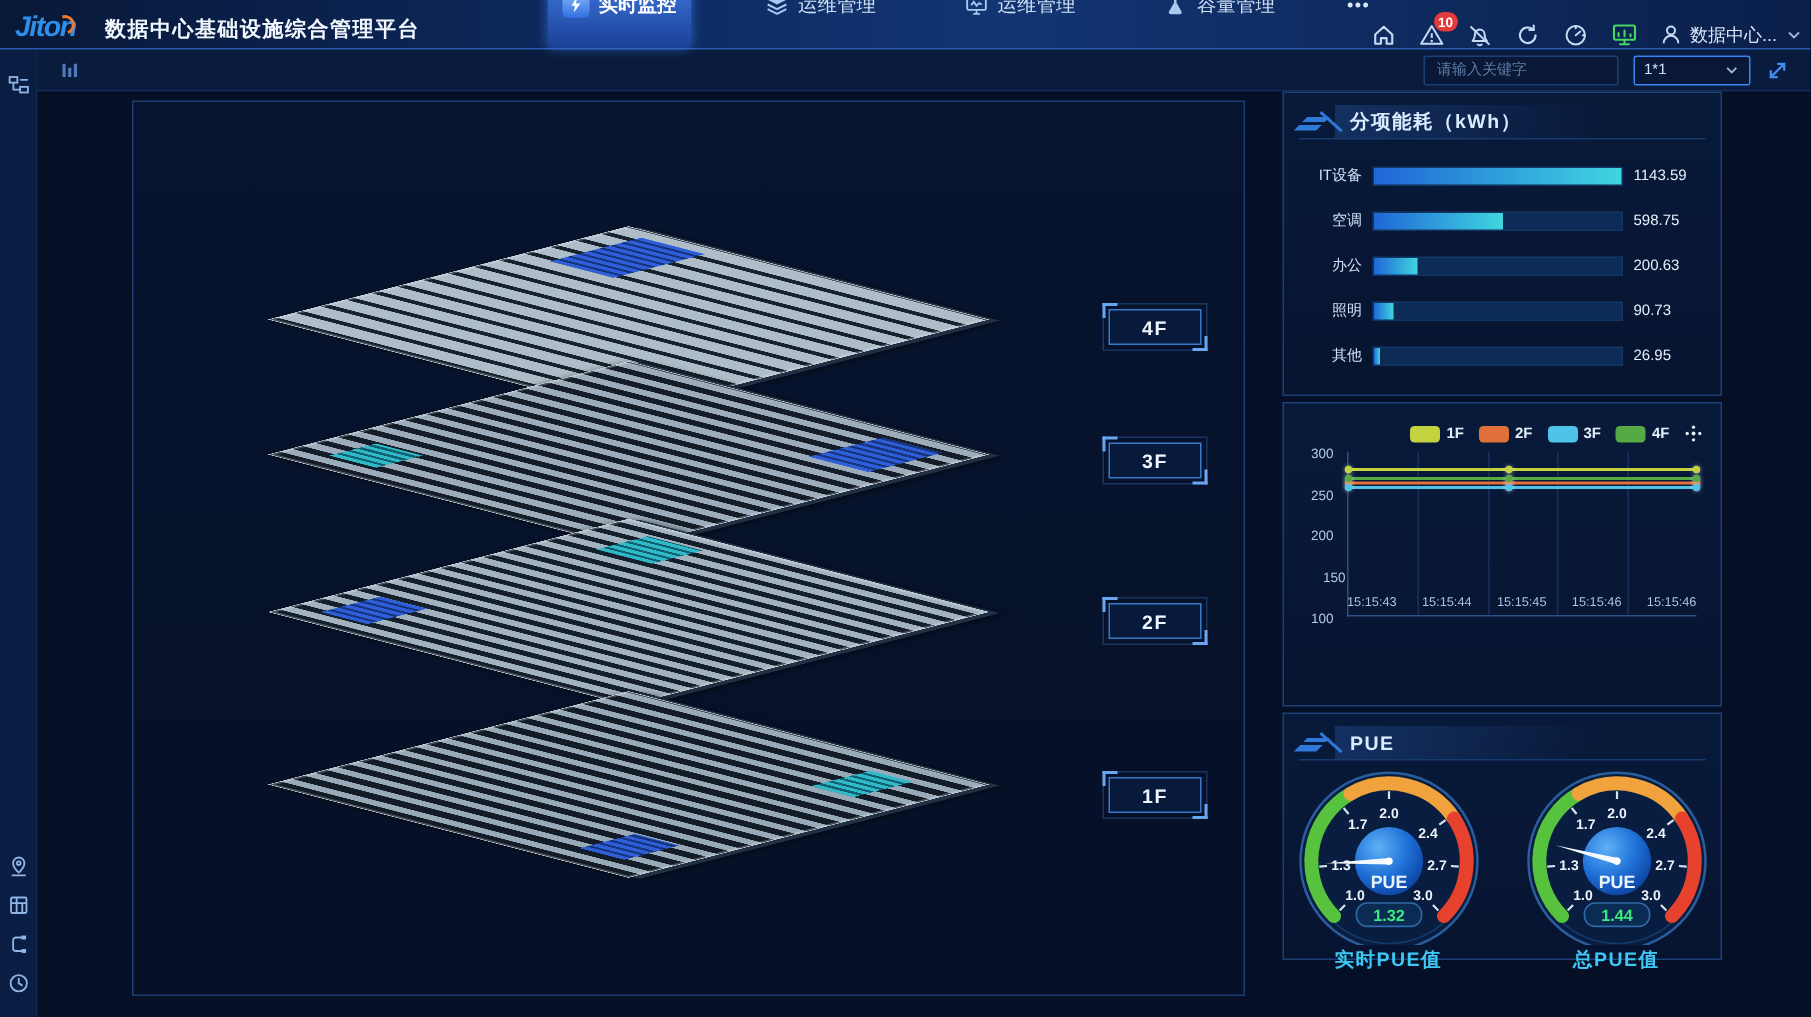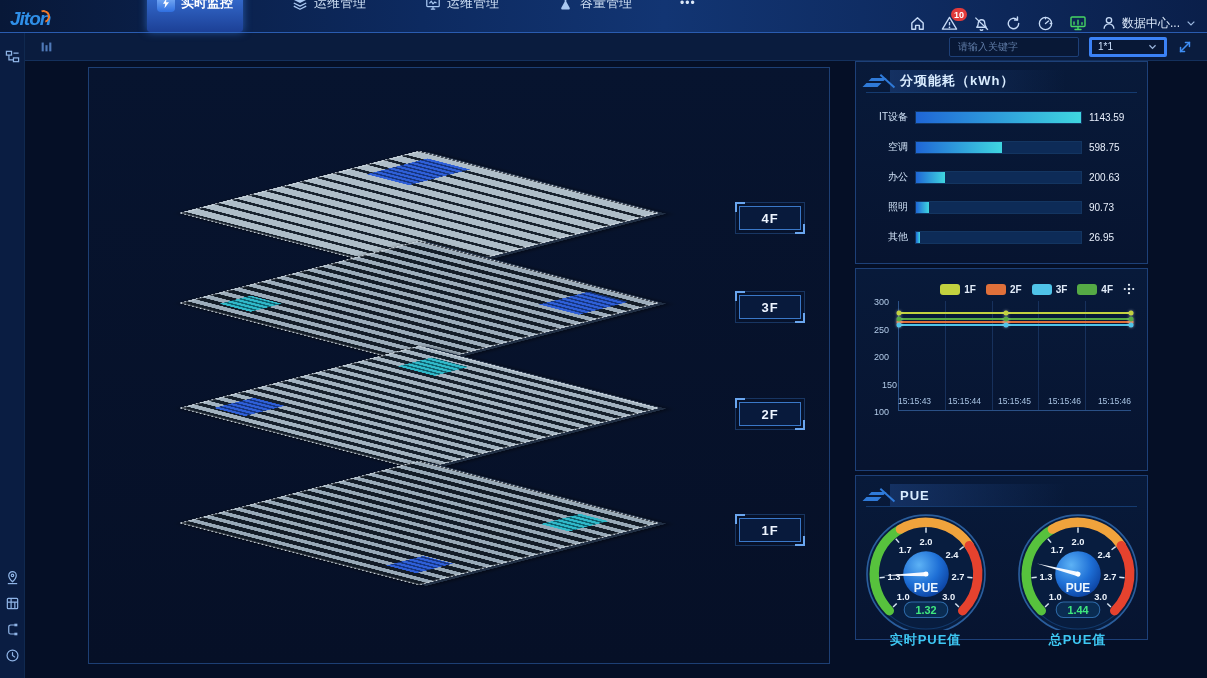--- a/index.html
+++ b/index.html
@@ -36,21 +36,21 @@
     display:flex; flex-direction:column; align-items:center; padding:10px 0; }
   .side-ico { width:22px; height:26px; display:flex; align-items:center; justify-content:center; cursor:pointer; }
   .side-spacer { flex:1; }
   .rightside { flex:1; display:flex; flex-direction:column; min-width:0; }
   .toolbar { height:28px; flex:0 0 28px; background:#0a1c3e; border-bottom:1px solid #14305c;
     display:flex; align-items:center; padding:0 14px; gap:10px; }
   .tool-right { margin-left:auto; display:flex; align-items:center; gap:10px; }
   .search-input { width:130px; height:20px; background:rgba(8,24,52,.8); border:1px solid #1d3f77; border-radius:2px;
     color:#cfe3ff; font-size:10px; padding:0 8px; outline:none; }
   .search-input::placeholder { color:#5f7ba6; }
-  .gridsel { width:78px; height:20px; border:3px solid #3b82f6; border-radius:2px; background:rgba(8,24,52,.8);
+  .gridsel { width:78px; height:20px; border:1px solid #3b82f6; border-radius:2px; background:rgba(8,24,52,.8);
     display:flex; align-items:center; justify-content:space-between; padding:0 6px; color:#cfe3ff; font-size:10px; cursor:pointer; }
 
   .canvas { flex:1; position:relative; background:#050f26; }
 
   
   .scene-panel { position:absolute; left:63px; top:6px; width:742px; height:597px;
     border:1px solid #1d3f74; background:linear-gradient(180deg,#07142f,#061027); overflow:hidden; }
   .scene-title { position:absolute; top:30px; left:10px; width:630px; text-align:center; font-size:26px; font-weight:bold;
     color:#41c7f5; letter-spacing:2px; text-shadow:0 0 10px rgba(65,199,245,.5); }
   .floor { position:absolute; left:45px; width:570px; height:300px; pointer-events:none; }
@@ -127,20 +127,21 @@
 <body>
 
 <div class="app">
 
   <header class="topbar">
     <div class="brand">
       <span class="logo-wrap">
         <span class="logo-text">Jiton</span>
         <i class="logo-swoosh"></i>
       </span>
+      <h1 class="app-title">数据中心基础设施综合管理平台</h1>
     </div>
 
     <nav class="tabs">
       <div class="tab active">
         <span class="tab-badge">
           <svg width="12" height="12" viewBox="0 0 16 16">
               <path d="M9 1L4 9h3l-1 6 6-8H8z" fill="#fff"></path>
             </svg>
         </span>
         <span>实时监控</span>

